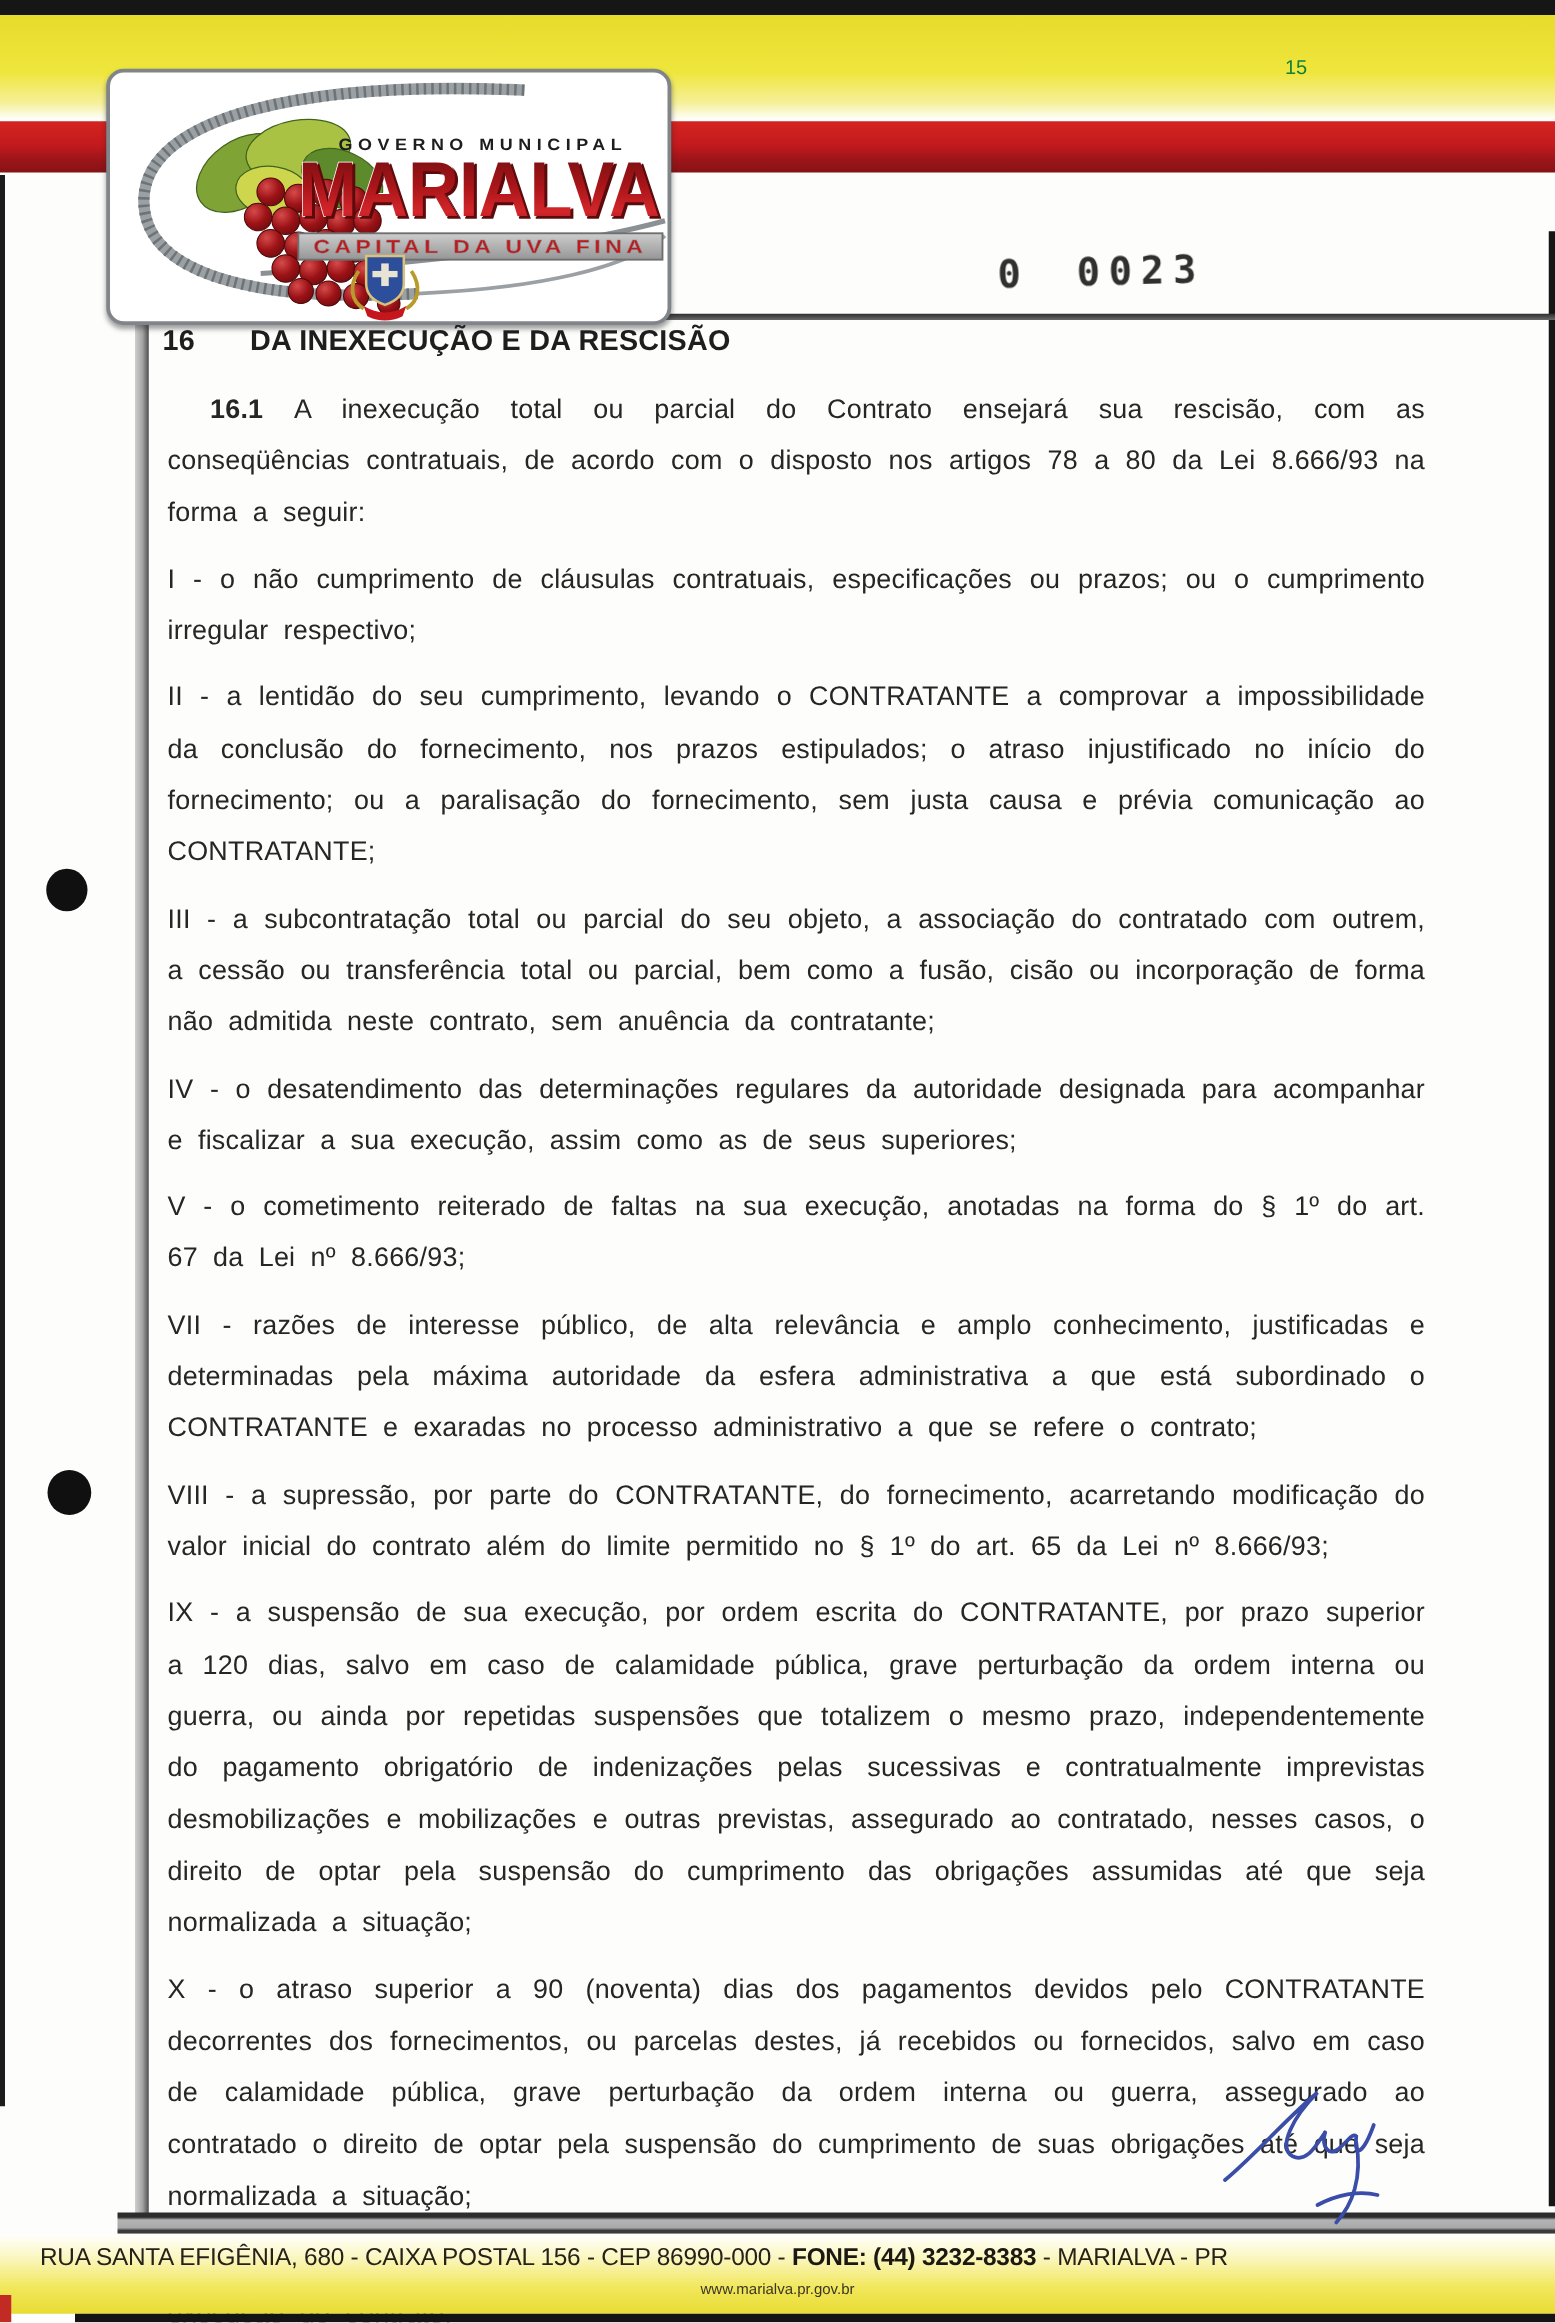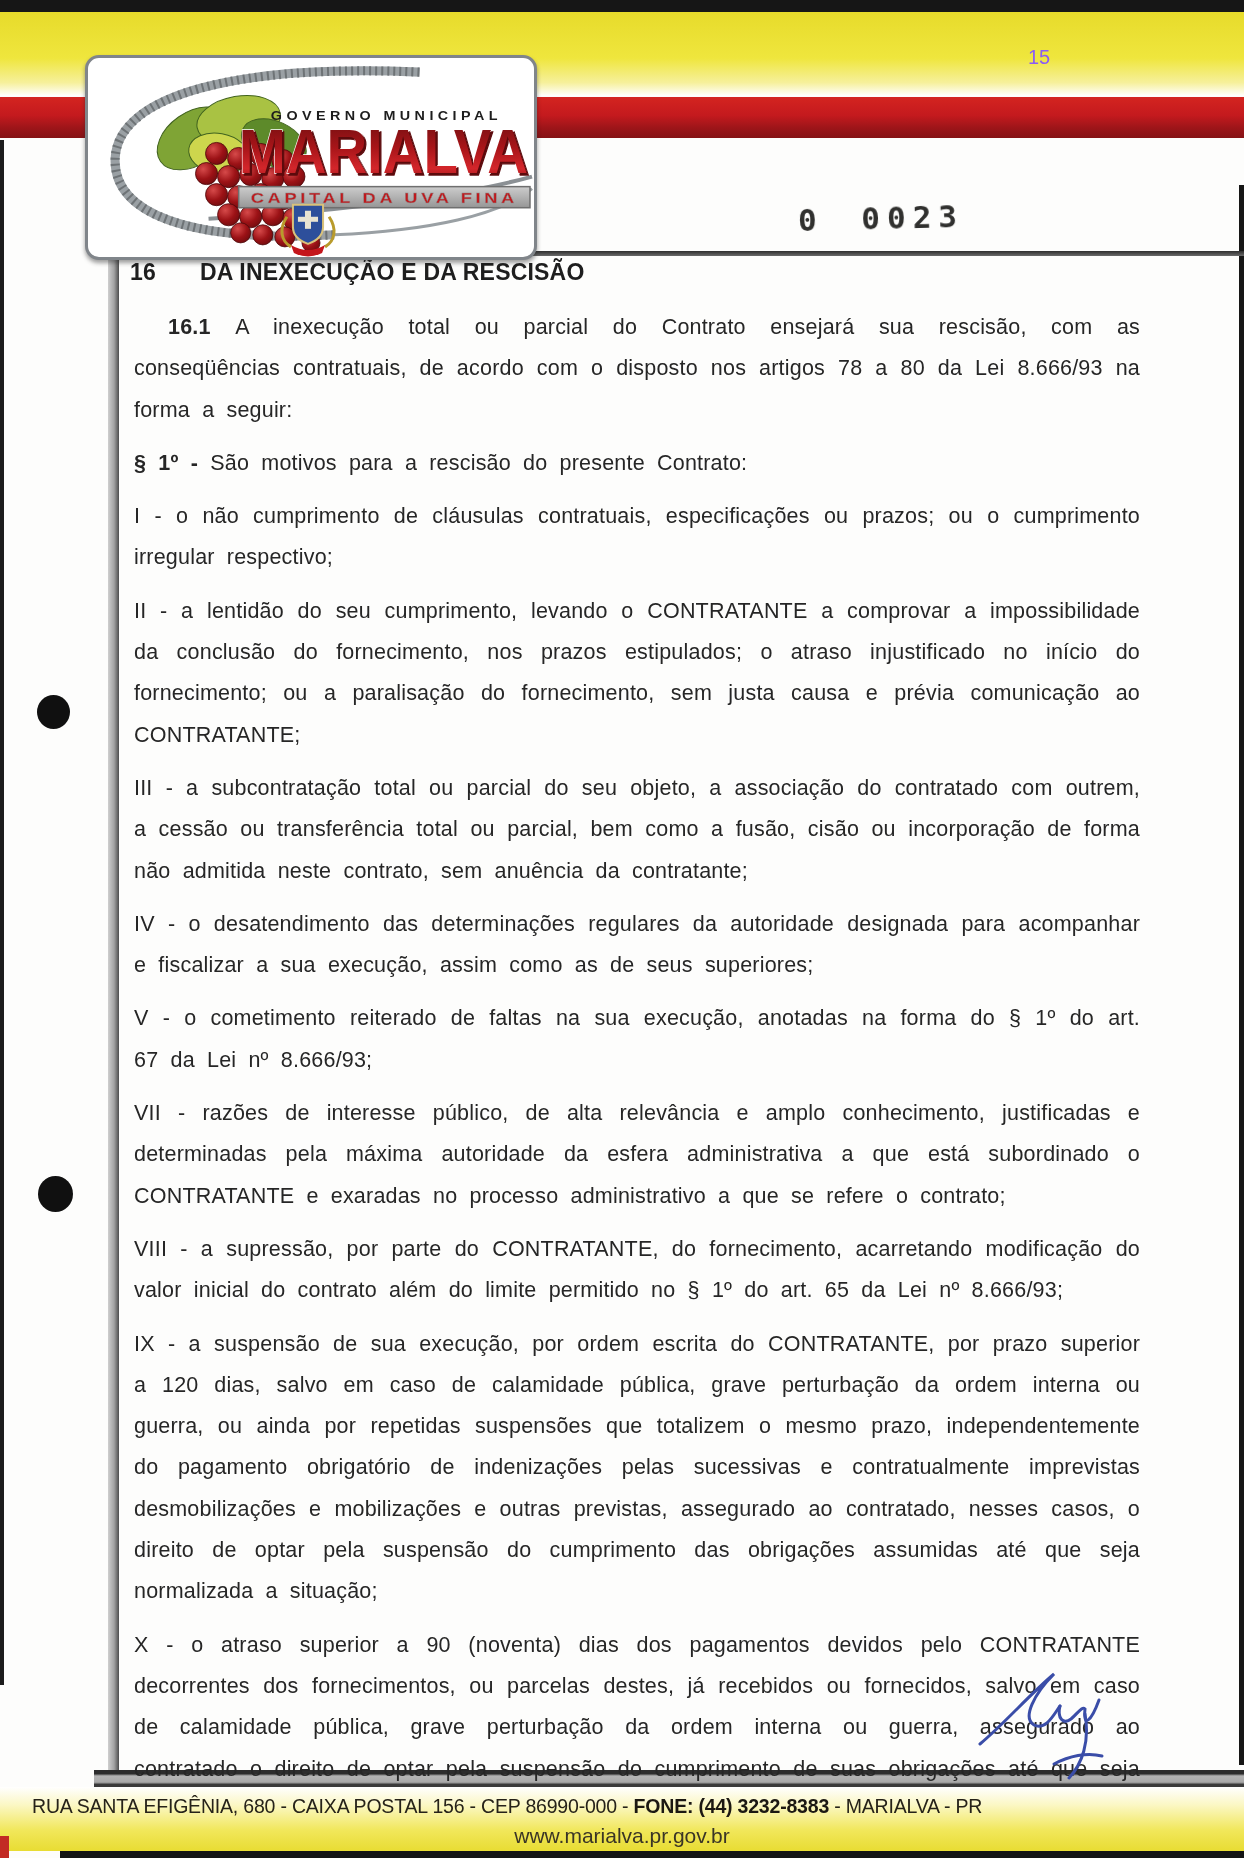--- a/index.html
+++ b/index.html
@@ -6,21 +6,21 @@
   .page{position:relative;width:1244px;height:1858px;background:#fdfdfc;overflow:hidden;
         font-family:"Liberation Sans",sans-serif;color:#242424;}
 
   
   .top-black{position:absolute;left:0;top:0;width:1244px;height:12px;background:#161616;}
   .top-black-notch{position:absolute;left:0;top:0;width:34px;height:28px;background:#161616;}
   .yellow-band{position:absolute;left:0;top:12px;width:1244px;height:84px;
      background:linear-gradient(180deg,#e7db2b 0%,#efe63d 55%,#f6f09b 84%,#ffffff 100%);}
   .red-stripe{position:absolute;left:0;top:97px;width:1244px;height:41px;
      background:linear-gradient(180deg,#d42420 0%,#c41a1e 45%,#9d1519 75%,#851215 100%);}
-  .page-number{position:absolute;left:1028px;top:46px;font-size:20px;color:#8b5cf6;}
+  .page-number{position:absolute;left:1028px;top:46px;font-size:16px;color:#15803d;}
 
   
   .left-edge{position:absolute;left:0;top:140px;width:4px;height:1545px;background:#1c1c1c;}
   .right-edge{position:absolute;left:1239px;top:185px;width:5px;height:1580px;background:#161616;}
   .bottom-black{position:absolute;left:60px;right:0;top:1851px;height:7px;background:#141414;}
   .red-corner{position:absolute;left:0;top:1836px;width:9px;height:22px;background:#c22a24;}
 
   
   .logo-box{position:absolute;left:62px;top:55px;width:446px;height:199px;background:#fff;
      border:3px solid #80858a;border-radius:14px;box-shadow:0 3px 4px rgba(40,40,40,.45);z-index:5;margin-left:23px;}
@@ -57,21 +57,21 @@
   
   .signature{position:absolute;left:972px;top:1662px;width:150px;height:130px;z-index:6;}
 
   
   .footer-band{position:absolute;left:0;top:1787px;width:1244px;height:64px;
      background:linear-gradient(180deg,#ffffff 0%,#fbf7c4 28%,#f1e75a 68%,#e8dc33 100%);}
   .footer-line1{position:absolute;left:0;top:1795px;width:1244px;text-align:left;
      font-size:19.5px;letter-spacing:-0.2px;color:#262219;padding-left:32px;}
   .footer-line1 b{color:#1c1812;}
   .footer-line2{position:absolute;left:0;top:1824px;width:1244px;text-align:center;
-     font-size:21px;color:#3a3526;}
+     font-size:12px;color:#3a3526;}
 </style>
 </head>
 <body>
 
 <div class="page">
 
   <div class="top-black"></div>
   <div class="top-black-notch"></div>
   <div class="yellow-band"></div>
   <div class="page-number">15</div>
@@ -166,21 +166,20 @@
   <div class="hole hole1"></div>
   <div class="hole hole2"></div>
 
   <div class="section-header">
     <span class="num">16</span>
     <span>DA INEXECUÇÃO E DA RESCISÃO</span>
   </div>
 
   <div class="doc-body">
       <p class="indent"><b>16.1 </b>A inexecução total ou parcial do Contrato ensejará sua rescisão, com as conseqüências contratuais, de acordo com o disposto nos artigos 78 a 80 da Lei 8.666/93 na forma a seguir:</p>
-      <p><b>§ 1º - </b>São motivos para a rescisão do presente Contrato:</p>
       <p>I - o não cumprimento de cláusulas contratuais, especificações ou prazos; ou o cumprimento irregular respectivo;</p>
       <p>II - a lentidão do seu cumprimento, levando o CONTRATANTE a comprovar a impossibilidade da conclusão do fornecimento, nos prazos estipulados; o atraso injustificado no início do fornecimento; ou a paralisação do fornecimento, sem justa causa e prévia comunicação ao CONTRATANTE;</p>
       <p>III - a subcontratação total ou parcial do seu objeto, a associação do contratado com outrem, a cessão ou transferência total ou parcial, bem como a fusão, cisão ou incorporação de forma não admitida neste contrato, sem anuência da contratante;</p>
       <p>IV - o desatendimento das determinações regulares da autoridade designada para acompanhar e fiscalizar a sua execução, assim como as de seus superiores;</p>
       <p>V - o cometimento reiterado de faltas na sua execução, anotadas na forma do § 1º do art. 67 da Lei nº 8.666/93;</p>
       <p>VII - razões de interesse público, de alta relevância e amplo conhecimento, justificadas e determinadas pela máxima autoridade da esfera administrativa a que está subordinado o CONTRATANTE e exaradas no processo administrativo a que se refere o contrato;</p>
       <p>VIII - a supressão, por parte do CONTRATANTE, do fornecimento, acarretando modificação do valor inicial do contrato além do limite permitido no § 1º do art. 65 da Lei nº 8.666/93;</p>
       <p>IX - a suspensão de sua execução, por ordem escrita do CONTRATANTE, por prazo superior a 120 dias, salvo em caso de calamidade pública, grave perturbação da ordem interna ou guerra, ou ainda por repetidas suspensões que totalizem o mesmo prazo, independentemente do pagamento obrigatório de indenizações pelas sucessivas e contratualmente imprevistas desmobilizações e mobilizações e outras previstas, assegurado ao contratado, nesses casos, o direito de optar pela suspensão do cumprimento das obrigações assumidas até que seja normalizada a situação;</p>
       <p>X - o atraso superior a 90 (noventa) dias dos pagamentos devidos pelo CONTRATANTE decorrentes dos fornecimentos, ou parcelas destes, já recebidos ou fornecidos, salvo em caso de calamidade pública, grave perturbação da ordem interna ou guerra, assegurado ao contratado o direito de optar pela suspensão do cumprimento de suas obrigações até que seja normalizada a situação;</p>
       <p>XI - a ocorrência de caso fortuito ou de força maior, regularmente comprovada, impeditiva da execução do contrato;</p>

